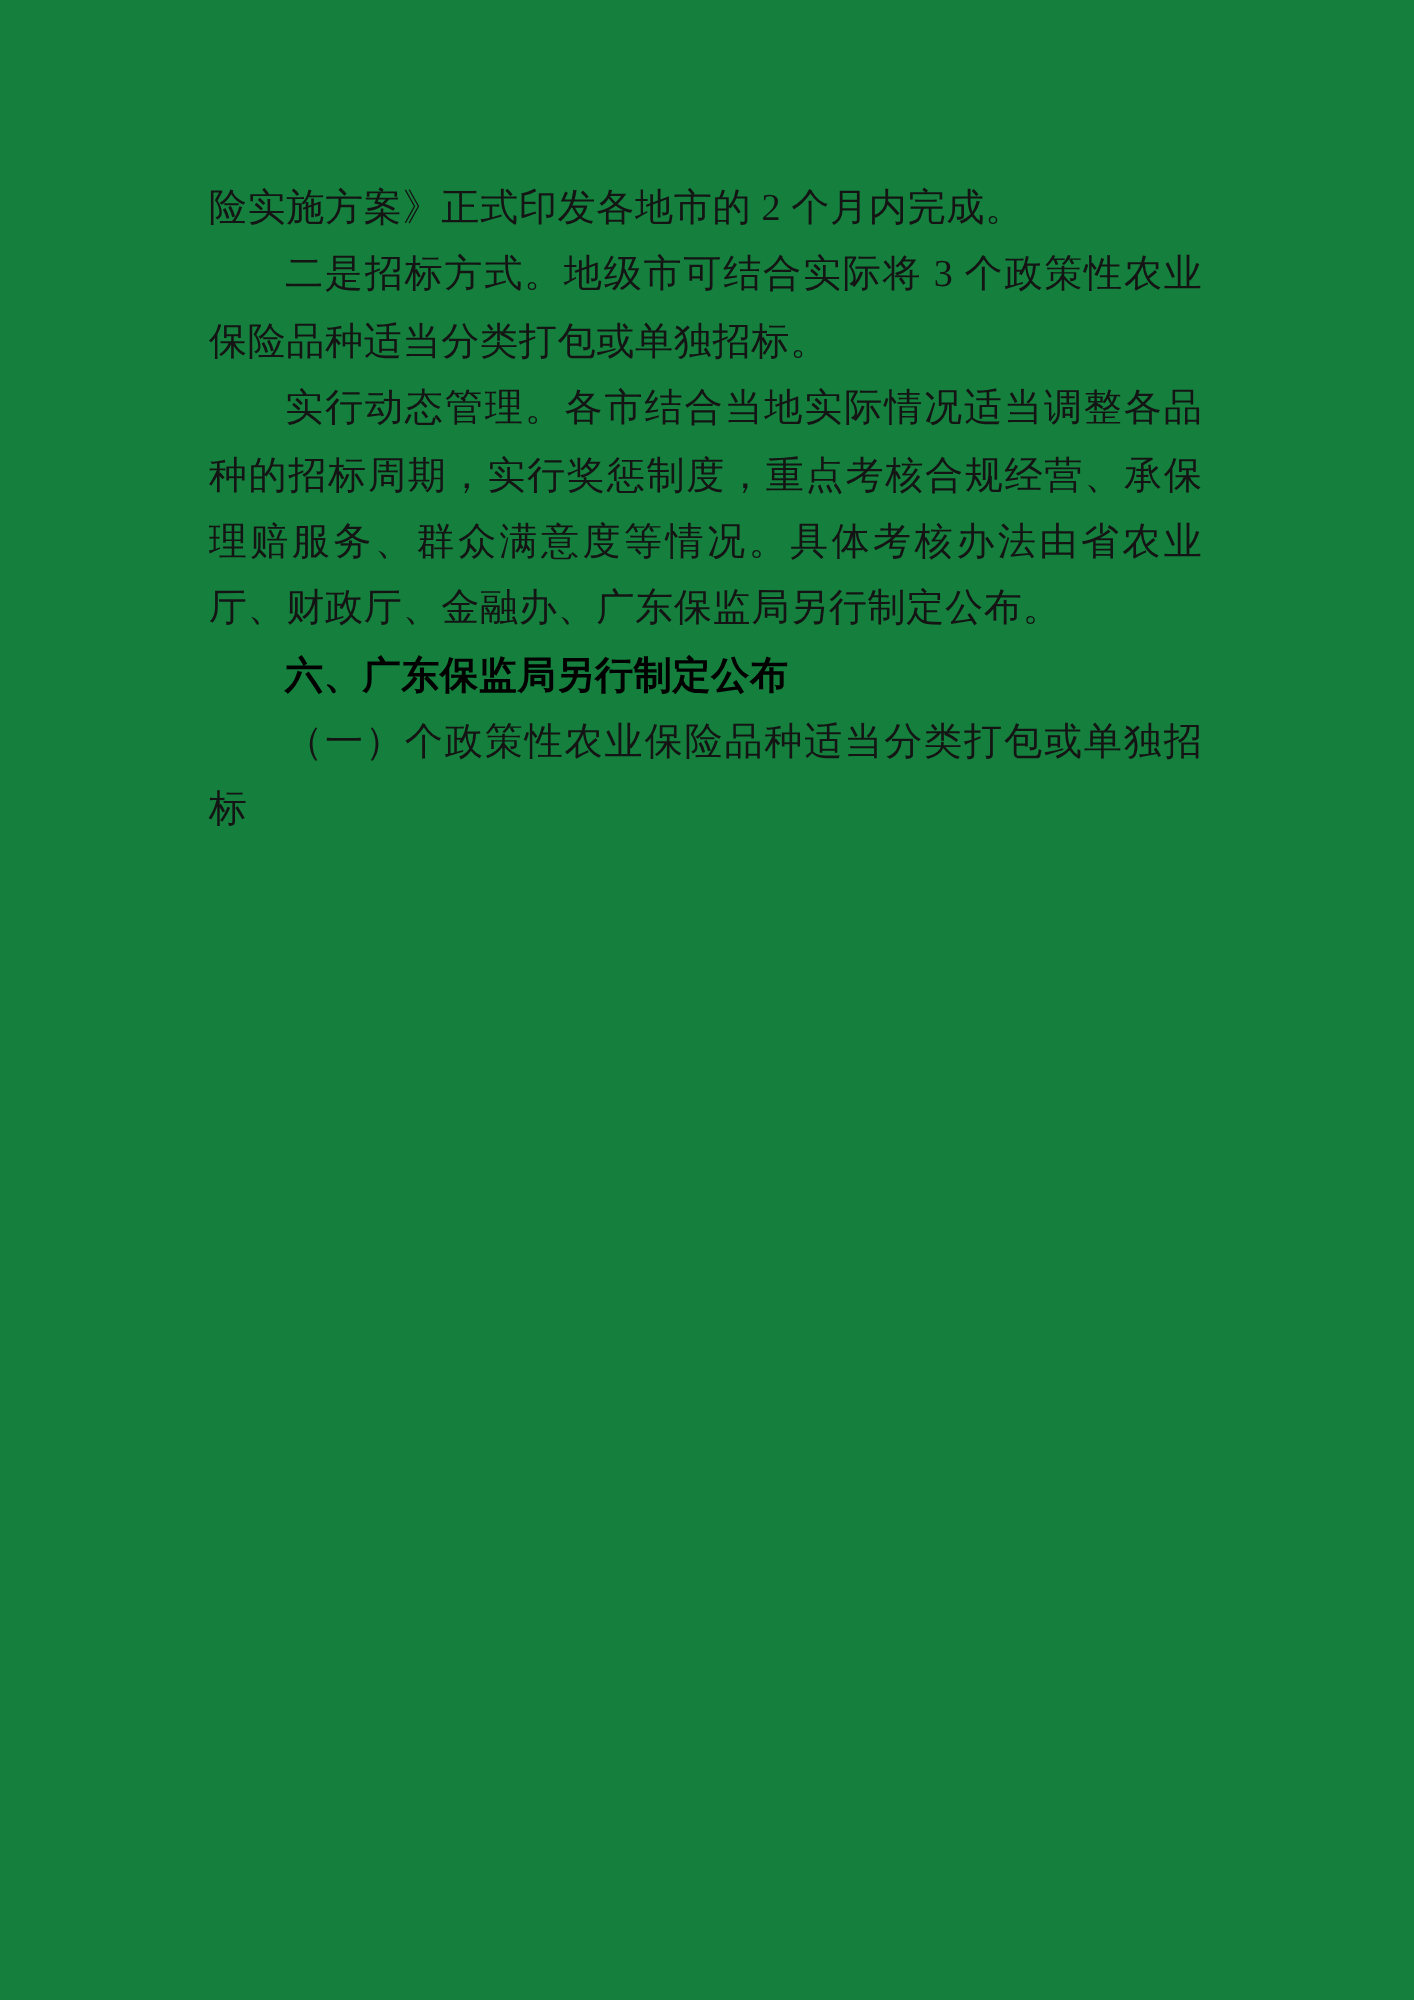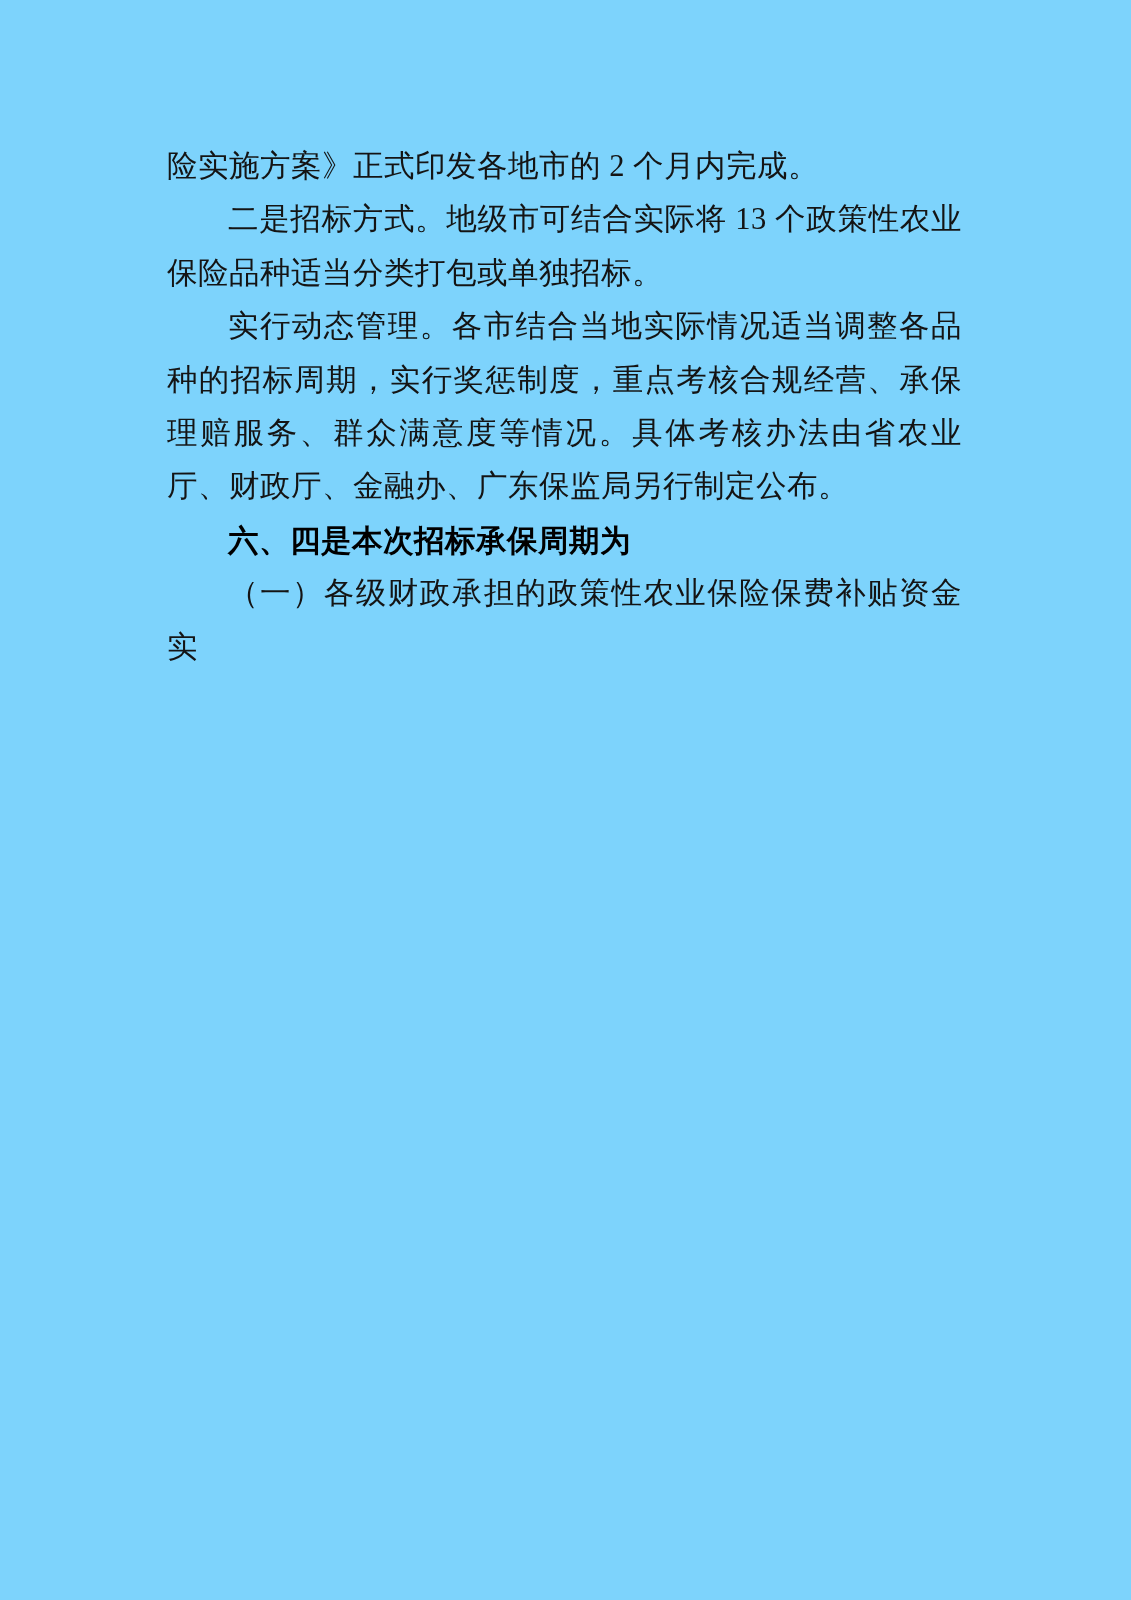--- a/index.html
+++ b/index.html
@@ -5,21 +5,21 @@
   html, body {
     margin: 0;
     padding: 0;
     background: #e8e8e8;
   }
   .page {
     position: relative;
     width: 1131px;
     height: 1600px;
     margin: 0 auto;
-    background: #7dd3fc;
+    background: #15803d;
     overflow: hidden;
     font-family: "Liberation Serif", "DejaVu Serif", serif;
   }
   .text-block {
     position: absolute;
     left: 167px;
     top: 140px;
     width: 795px;
     color: #141414;
     font-size: 30.5px;
@@ -42,18 +42,18 @@
     color: #000000;
     text-align: left;
   }
 </style>
 </head>
 <body>
 
 <div class="page">
   <div class="text-block">
     <p class="para no-indent">险实施方案》正式印发各地市的 2 个月内完成。</p>
-    <p class="para">二是招标方式。地级市可结合实际将 13 个政策性农业保险品种适当分类打包或单独招标。</p>
+    <p class="para">二是招标方式。地级市可结合实际将 3 个政策性农业保险品种适当分类打包或单独招标。</p>
     <p class="para">实行动态管理。各市结合当地实际情况适当调整各品种的招标周期，实行奖惩制度，重点考核合规经营、承保理赔服务、群众满意度等情况。具体考核办法由省农业厅、财政厅、金融办、广东保监局另行制定公布。</p>
-    <p class="para heading">六、四是本次招标承保周期为</p>
-    <p class="para">（一）各级财政承担的政策性农业保险保费补贴资金实</p>
+    <p class="para heading">六、广东保监局另行制定公布</p>
+    <p class="para">（一）个政策性农业保险品种适当分类打包或单独招标</p>
   </div>
 </div>
 
 </body></html>

